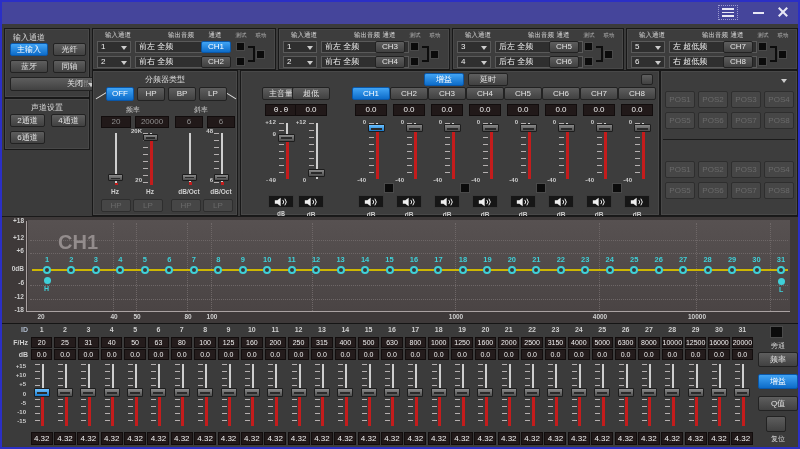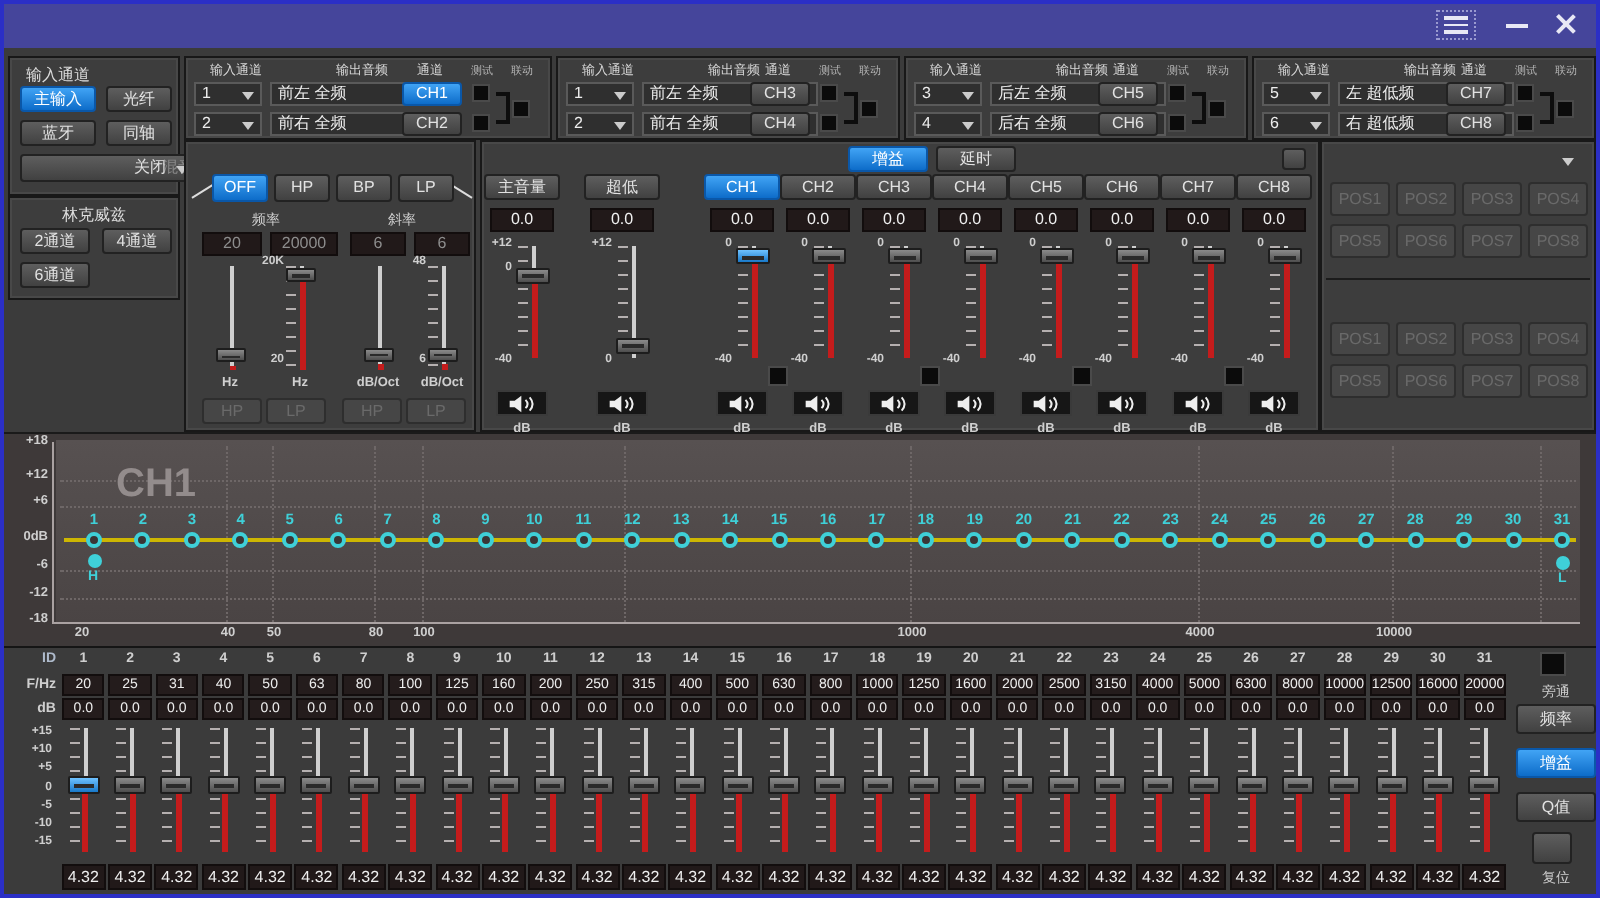--- a/index.html
+++ b/index.html
@@ -67,21 +67,21 @@
     <span class="btn" style="left:5px;top:31px;width:38px;height:13px">蓝牙</span>
     <span class="btn" style="left:48px;top:31px;width:33px;height:13px">同轴</span>
     <span class="btn" style="left:5px;top:48px;width:88px;height:14px;text-align:right;padding-left:4px;line-height:12px">
       <span style="color:#8a8a8a">混音</span>
       <span style="position:absolute;right:14px">关闭</span>
       <span class="drop-arr" style="top:5px"></span>
     </span>
   </div>
 
   <div class="panel" style="left:2px;top:96px;width:86px;height:52px">
-    <span class="ptitle" style="top:3px">林克威兹</span>
+    <span class="ptitle" style="top:3px">声道设置</span>
     <span class="btn" style="left:5px;top:15px;width:35px;height:13px">2通道</span>
     <span class="btn" style="left:46px;top:15px;width:35px;height:13px">4通道</span>
     <span class="btn" style="left:5px;top:32px;width:35px;height:13px">6通道</span>
   </div>
 
 
   <div id="routing">
       <div class="panel" style="left: 90px; top: 26px; width: 184px; height: 42px;">
         <span class="rg-hl" style="left: 4px; top: 2px; width: 42px;">输入通道</span>
         <span class="rg-hl" style="left: 46px; top: 2px; width: 84px;">输出音频</span>
@@ -146,20 +146,21 @@
         <span class="sel" style="left: 4px; top: 27px; width: 34px; height: 12px;">6<span class="arr"></span></span>
         <span class="sel" style="left: 42px; top: 27px; width: 88px; height: 12px;">右 超低频<span class="arr"></span></span>
         <span class="btn" style="right: 44px; top: 27px; width: 30px; height: 12px; line-height: 10px;">CH8</span>
         <span class="cb" style="right: 30px; top: 28px; width: 9px; height: 9px;"></span>
         <span class="bracket" style="right: 20px; top: 17px; width: 7px; height: 16px;"></span>
         <span class="cb" style="right: 10px; top: 21px; width: 9px; height: 9px;"></span>
       </div>
     </div>
 
   <div class="panel" style="left:90px;top:68px;width:146px;height:146px">
+    <span class="ptitle" style="top:3px">分频器类型</span>
     <span style="position:absolute;left:2px;top:24px;width:13px;height:1px;background:#ddd;transform:rotate(-32deg)"></span>
     <span style="position:absolute;left:131px;top:24px;width:13px;height:1px;background:#ddd;transform:rotate(32deg)"></span>
     <div id="xo-modes">
         <span class="btn blue" style="left: 13px; top: 16px; width: 28px; height: 14px; line-height: 12px; position: absolute;">OFF</span>
         <span class="btn" style="left: 44px; top: 16px; width: 28px; height: 14px; line-height: 12px; position: absolute;">HP</span>
         <span class="btn" style="left: 75px; top: 16px; width: 28px; height: 14px; line-height: 12px; position: absolute;">BP</span>
         <span class="btn" style="left: 106px; top: 16px; width: 28px; height: 14px; line-height: 12px; position: absolute;">LP</span>
       </div>
     <span class="lbl" style="left:8px;top:34px;width:64px;text-align:center">频率</span>
     <span class="lbl" style="left:76px;top:34px;width:64px;text-align:center">斜率</span>
@@ -207,21 +208,21 @@
           <span class="btn dim" style="left: 110px; top: 128px; width: 30px; height: 13px;">LP</span>
         </div>
       </div>
   </div>
 
   <div class="panel" style="left:238px;top:68px;width:420px;height:146px">
     <span class="btn blue" style="left:183px;top:2px;width:40px;height:13px">增益</span>
     <span class="btn" style="left:227px;top:2px;width:40px;height:13px">延时</span>
     <span class="btn" style="right:6px;top:3px;width:12px;height:11px"></span>
     <div id="strips">
-        <div style="position: absolute; left: 0; top: 14px; width: 40px; height: 132px;">
+        <div style="position: absolute; left: 20px; top: 14px; width: 40px; height: 132px; font-family: Liberation Mono, monospace;">
           <span class="btn" style="left: 1px; top: 2px; width: 38px; height: 13px;">主音量</span>
           <span class="valbox" style="left: 4px; top: 19px; width: 32px; height: 12px;">0.0</span>
           <span class="lbl" style="left: 0px; top: 34px; width: 15px; text-align: right; font-size: 6px; font-weight: bold;">+12</span>
           <span class="lbl" style="left: 2px; top: 46px; width: 13px; text-align: right; font-size: 6px; font-weight: bold;">0</span>
           <span class="lbl" style="left: 0px; top: 92px; width: 15px; text-align: right; font-size: 6px; font-weight: bold;">-40</span>
           <span class="ticks" style="left: 18px; top: 38px; height: 56px;"></span>
           <span class="slot" style="left: 25px; top: 38px; height: 56px;">
             <span class="fill" style="position: absolute; left: -0.5px; width: 3px; top: 15.32px; bottom: 0px; background: rgb(196, 28, 28);"></span>
           </span>
           <span class="handle" style="left: 17px; top: 48.56px; width: 17px; height: 8px;"></span>

